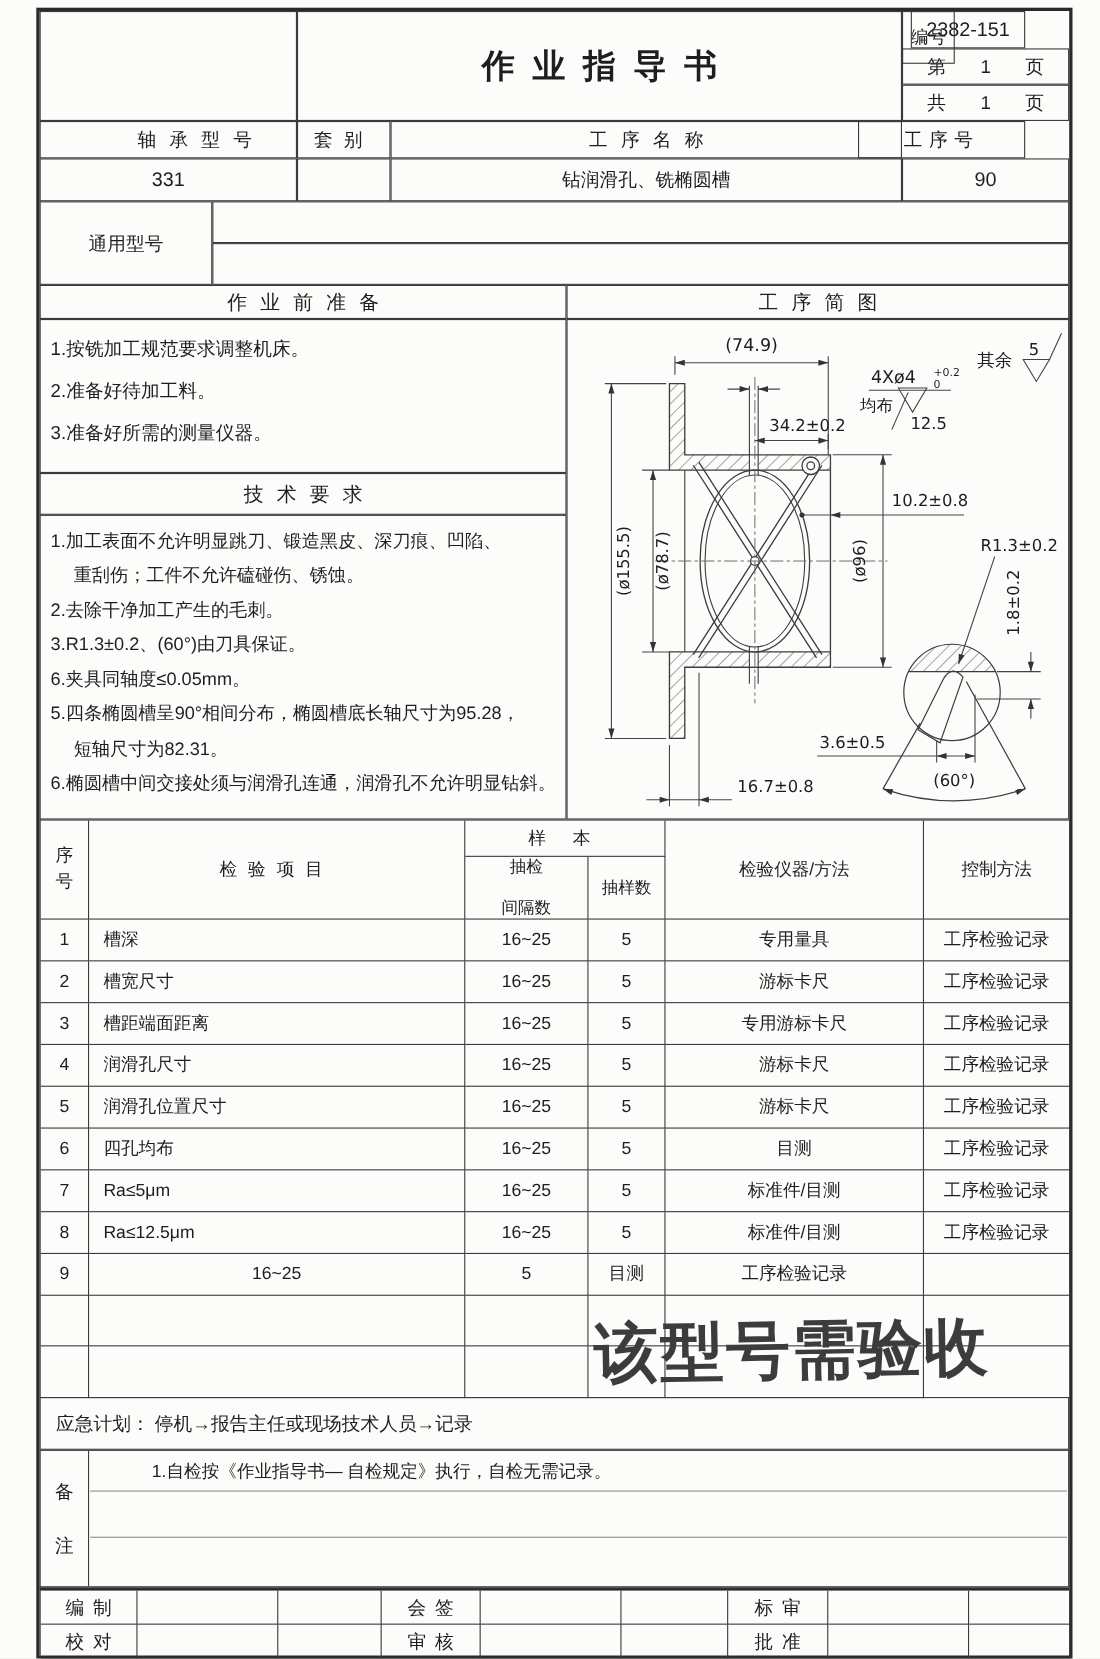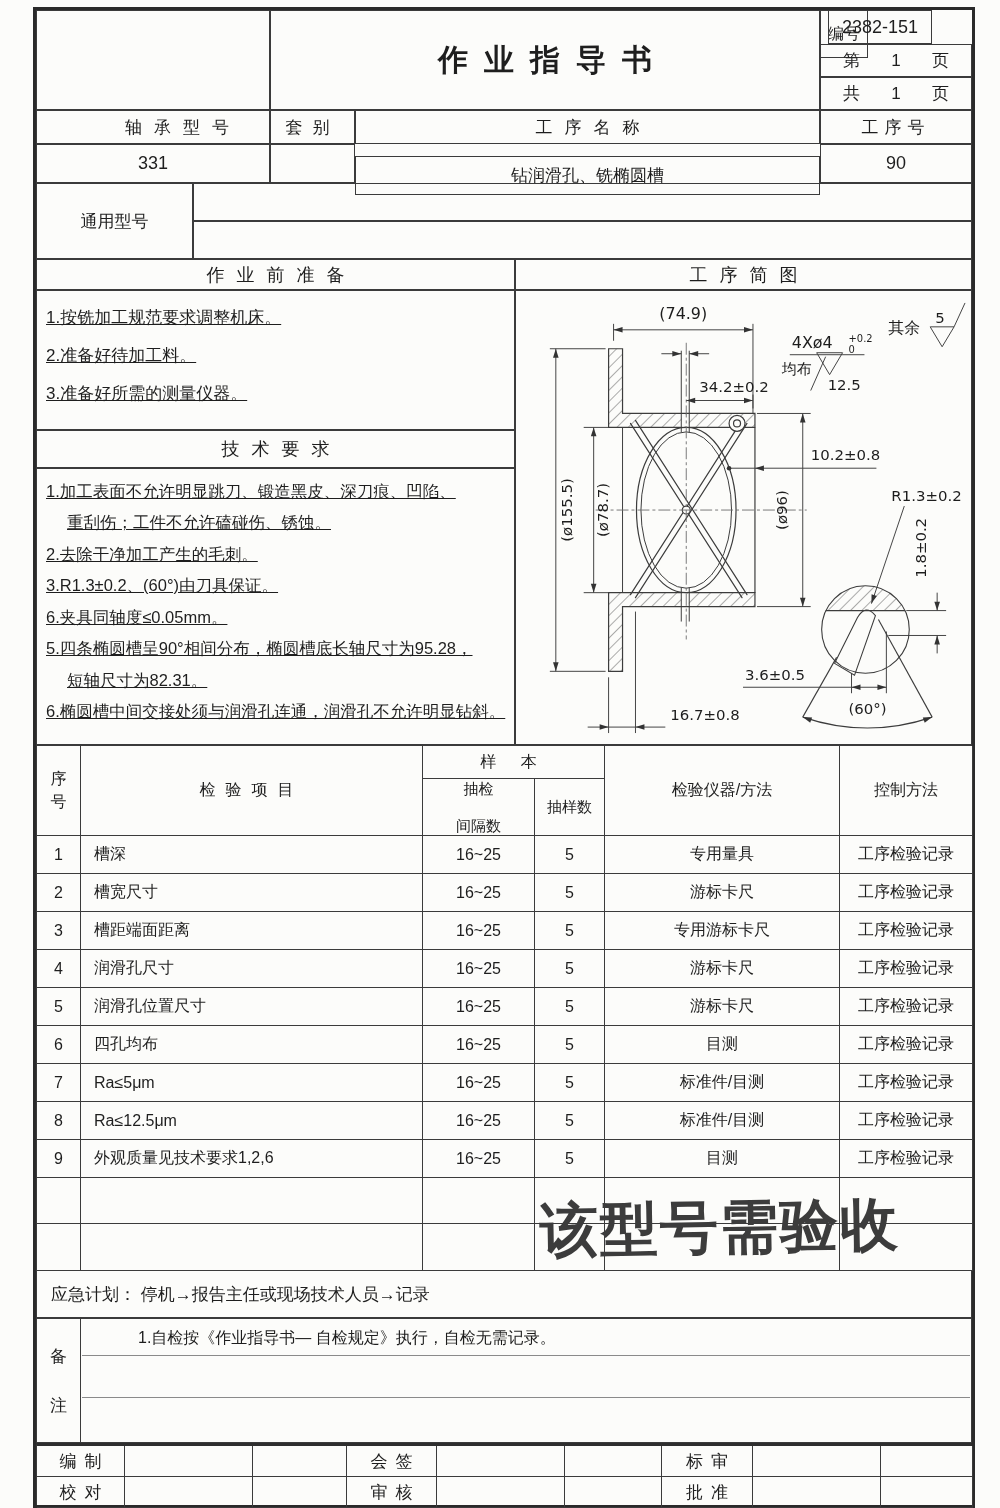--- a/index.html
+++ b/index.html
@@ -5,21 +5,21 @@
   html,body{margin:0;padding:0;background:#e8e8e6;}
   .page{position:relative;width:1000px;height:1508px;background:#fcfcfa;
         font-family:"Liberation Sans","DejaVu Sans",sans-serif;color:#1e1e1e;overflow:hidden;}
   .frame{position:absolute;left:33px;top:7px;width:942px;height:1501px;border:3px solid #2a2a2a;box-sizing:border-box;}
   .cell{position:absolute;box-sizing:border-box;border:1.4px solid #3b3b3b;
         display:flex;align-items:center;justify-content:center;font-size:17px;}
   .l{justify-content:flex-start;}
   .ls6{letter-spacing:6px;} .ls10{letter-spacing:10px;} .ls12{letter-spacing:12px;text-indent:12px;}
   .title{font-size:30px;font-weight:700;letter-spacing:16px;text-indent:16px;}
   .spread{justify-content:space-between;padding:0 22px;}
-  .body-lines{position:absolute;box-sizing:border-box;border:1.4px solid #3b3b3b;padding-top:7px;text-decoration:underline;}
+  .body-lines{position:absolute;box-sizing:border-box;border:1.4px solid #3b3b3b;padding-top:7px;}
   .ln{height:38px;display:flex;align-items:center;padding-left:9px;font-size:17px;}
   .tln{height:31.5px;display:flex;align-items:center;padding-left:9px;font-size:16.5px;}
   .ind{padding-left:30px;}
   .tbl{position:absolute;left:36px;top:745px;width:936px;height:525px;display:grid;
        grid-template-columns:44px 342px 112px 70px 235px 133px;
        grid-template-rows:33px 57px repeat(9,38px) 46px 47px;
        border-top:1.4px solid #3b3b3b;border-left:1.4px solid #3b3b3b;box-sizing:border-box;}
   .tbl>div{box-sizing:border-box;border-right:1.4px solid #3b3b3b;border-bottom:1.4px solid #3b3b3b;
        display:flex;align-items:center;justify-content:center;font-size:16px;background:transparent;}
   .tbl>div.l{justify-content:flex-start;padding-left:13px;}
@@ -55,25 +55,25 @@
   </div>
   <div class="cell spread" style="left:820px;top:77px;width:152px;height:33px;">
     <span>共</span>
     <span>1</span>
     <span>页</span>
   </div>
 
   <div class="cell ls12" style="left:36px;top:110px;width:234px;height:34px;padding-left:48px;">轴承型号</div>
   <div class="cell ls10" style="left:270px;top:110px;width:85px;height:34px;">套别</div>
   <div class="cell ls12" style="left:355px;top:110px;width:465px;height:34px;">工序名称</div>
-  <div class="cell ls6" style="left:820px;top:110px;width:152px;height:34px;">工序号</div>
+  <div class="cell ls6" style="left:780px;top:110px;width:152px;height:34px;">工序号</div>
 
   <div class="cell" style="left:36px;top:144px;width:234px;height:39px;font-size:18px;">331</div>
   <div class="cell" style="left:270px;top:144px;width:85px;height:39px;"></div>
-  <div class="cell" style="left:355px;top:144px;width:465px;height:39px;margin-top:12px;">钻润滑孔、铣椭圆槽</div>
+  <div class="cell" style="left:355px;top:144px;width:465px;height:39px;">钻润滑孔、铣椭圆槽</div>
   <div class="cell" style="left:820px;top:144px;width:152px;height:39px;font-size:18px;">90</div>
 
   <div class="cell" style="left:36px;top:183px;width:157px;height:76px;">通用型号</div>
   <div class="cell" style="left:193px;top:183px;width:779px;height:38px;"></div>
   <div class="cell" style="left:193px;top:221px;width:779px;height:38px;"></div>
 
   <div class="cell ls12" style="left:36px;top:259px;width:479px;height:31px;font-size:18px;">作业前准备</div>
   <div class="body-lines" style="left:36px;top:290px;width:479px;height:140px;">
     <div class="ln">1.按铣加工规范要求调整机床。</div>
     <div class="ln">2.准备好待加工料。</div>
@@ -298,21 +298,20 @@
     <div>工序检验记录</div>
 
     <div>8</div>
     <div class="l">Ra≤12.5μm</div>
     <div>16~25</div>
     <div>5</div>
     <div>标准件/目测</div>
     <div>工序检验记录</div>
 
     <div>9</div>
-    <div class="l">外观质量见技术要求1,2,6</div>
     <div>16~25</div>
     <div>5</div>
     <div>目测</div>
     <div>工序检验记录</div>
 
     <div></div>
       <div></div>
     <div></div>
       <div></div>
     <div></div>

